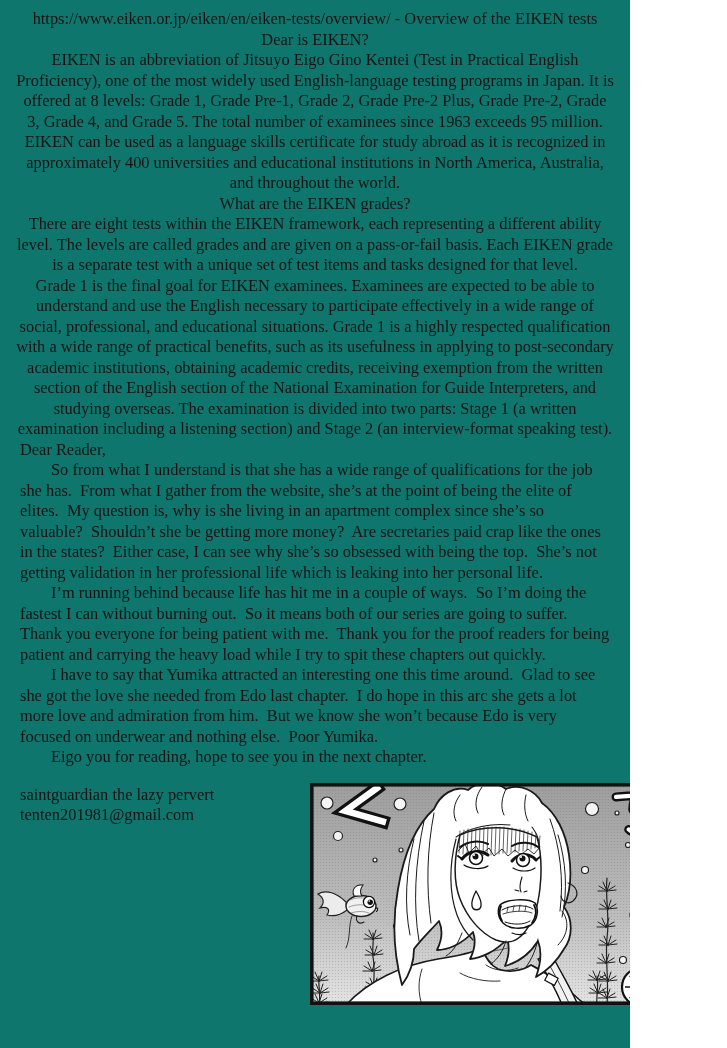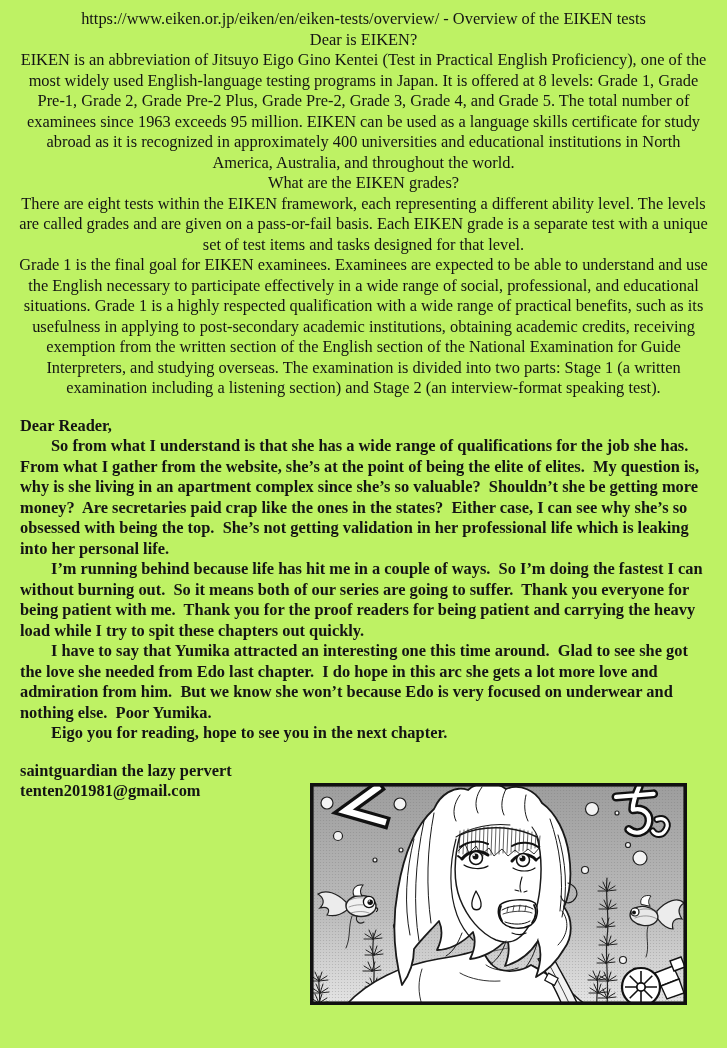--- a/index.html
+++ b/index.html
@@ -1,28 +1,28 @@
 <!DOCTYPE html>
 <html><head>
 <meta charset="utf-8">
 <style>
   html,body{margin:0;padding:0;background:#ffffff;}
   .page{
     position:relative;
-    width:727px;height:1048px;
-    background:#bef264;
+    width:630px;height:1048px;
+    background:#0f766e;
     overflow:hidden;
     font-family:"Liberation Serif","DejaVu Serif",serif;
     color:#141414;
     font-size:16.4px;
     line-height:20.5px;
   }
   .page p{margin:0;}
   .info{padding:9px 16px 0 16px;text-align:center;}
-  .letter{padding:0 20px;margin-top:17px;font-weight:bold;}
+  .letter{padding:0 20px;margin-top:0;}
   .para{white-space:pre-wrap;text-indent:31px;margin-top:12px;}
   .para-first{margin-top:19px;}
   .closing{margin-top:17px;}
   .signature{margin-top:17px;}
   .panel{
     position:absolute;left:310px;top:783px;width:377px;height:222px;
   }
   .panel svg{display:block;}
 </style>
 </head>

